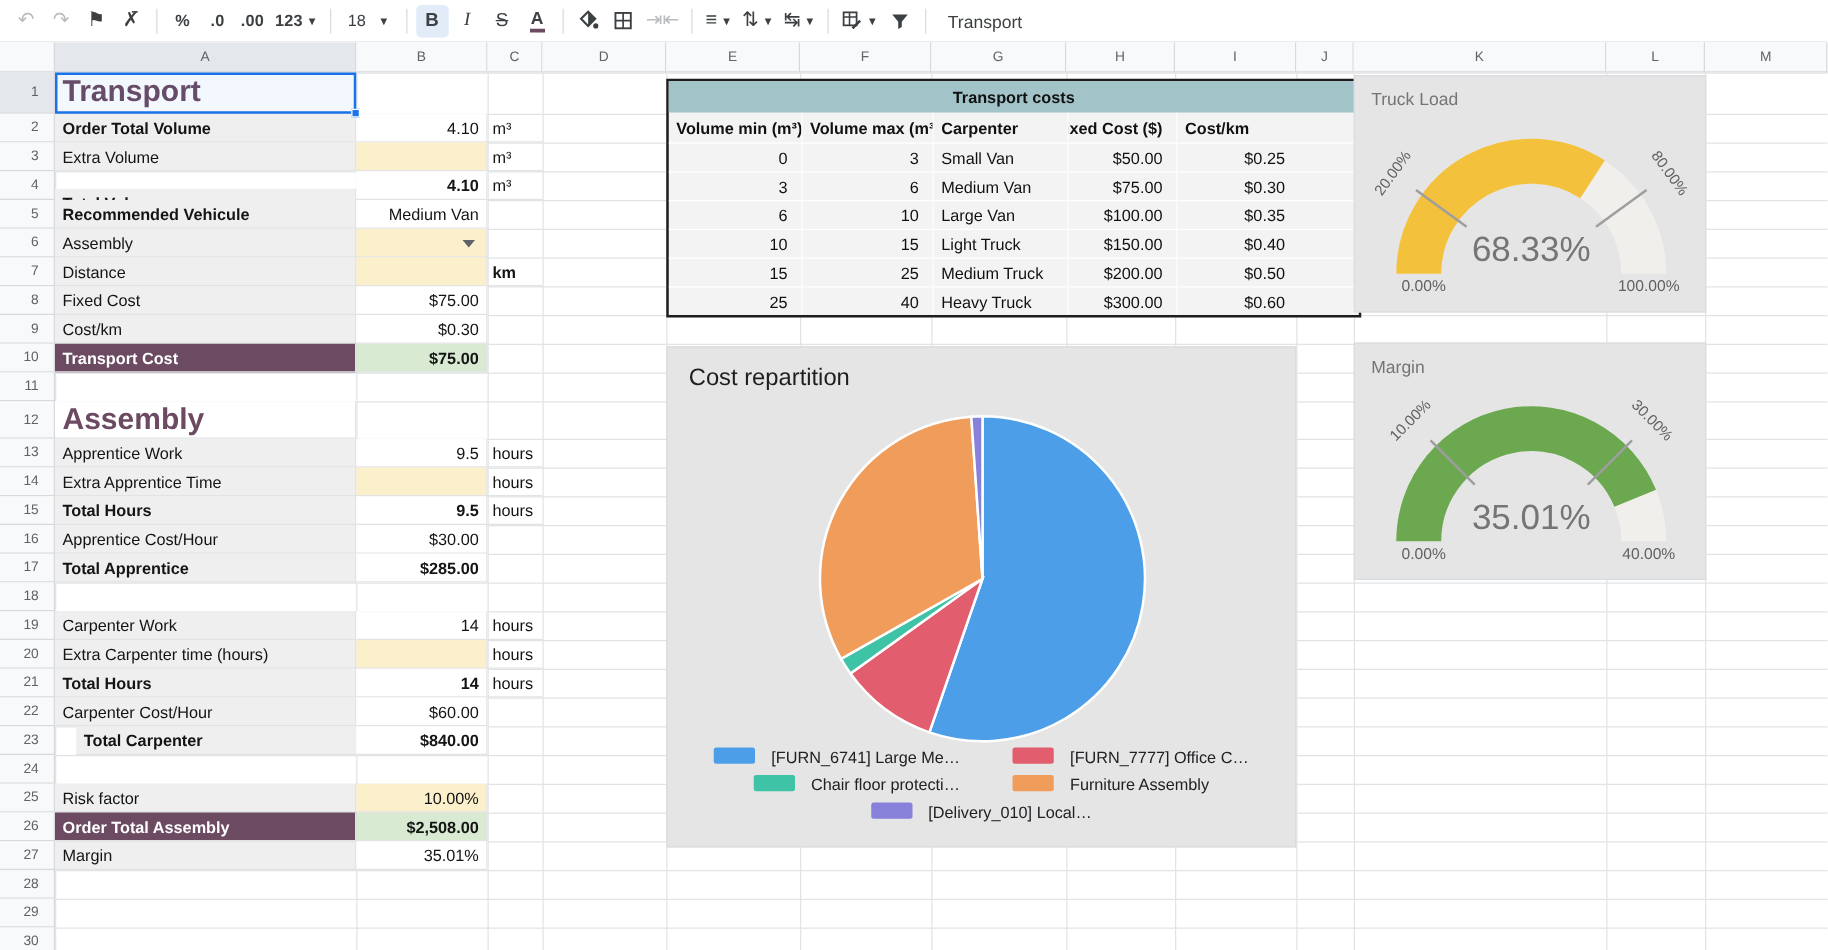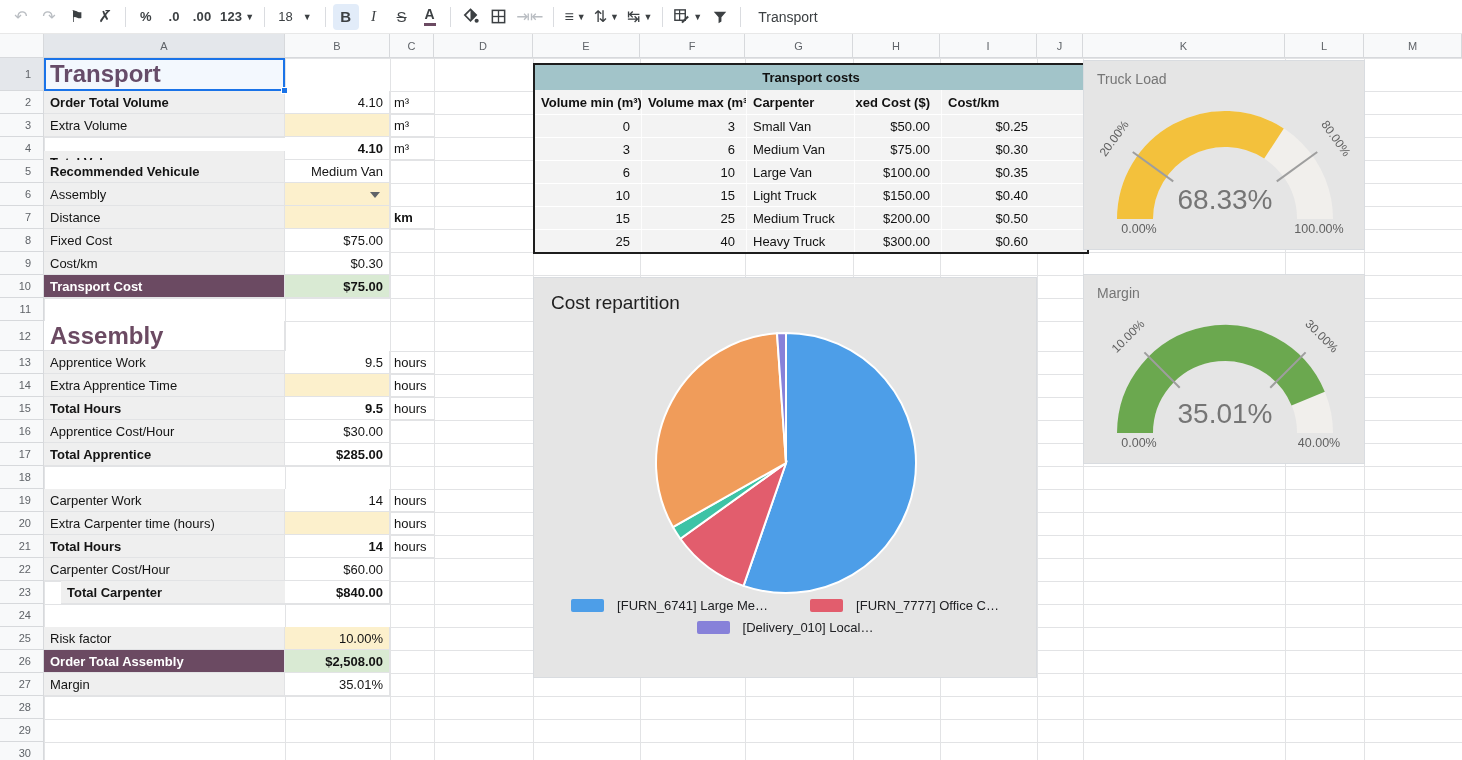--- a/index.html
+++ b/index.html
@@ -73,21 +73,21 @@
   .ct-cell { font-size:13px; color:#111; display:flex; align-items:center;
     padding:0 6px; white-space:nowrap; overflow:hidden; border-right:1px solid rgba(255,255,255,.8); }
   .ct-cell:last-child { border-right:none; }
   .ct-cell.r { justify-content:flex-end; padding-right:11px; }
   .ct-cell.l { justify-content:flex-start; }
 
   
   .pie-title { position:absolute; left:17px; top:14px; font-size:19px; color:#1f1f1f; }
   .legend { position:absolute; left:0; right:0; top:316px; display:flex; flex-direction:column; align-items:center; }
   .legend-row { display:flex; justify-content:center; gap:42px; height:22px; align-items:center; }
-  .legend-item { display:flex; align-items:center; gap:13px; }
+  .legend-item { display:flex; gap:13px; }
   .legend-swatch { width:33px; height:13px; border-radius:2px; }
   .legend-label { font-size:13px; color:#202124; }
 
   .commission-value { position:absolute; left:0; right:0; top:62px; text-align:center;
     font-size:43px; color:#000; letter-spacing:.5px; }
 
   svg text { font-family:"Liberation Sans","DejaVu Sans",sans-serif; }
 </style>
 </head>
 <body>
@@ -426,20 +426,30 @@
             <span class="legend-swatch" style="background: rgb(77, 158, 232);"></span>
             <span class="legend-label">[FURN_6741] Large Me…</span>
           </div>
           <div class="legend-item">
             <span class="legend-swatch" style="background: rgb(226, 93, 109);"></span>
             <span class="legend-label">[FURN_7777] Office C…</span>
           </div>
         </div>
         <div class="legend-row">
           <div class="legend-item">
+            <span class="legend-swatch" style="background: rgb(62, 195, 166);"></span>
+            <span class="legend-label">Chair floor protecti…</span>
+          </div>
+          <div class="legend-item">
+            <span class="legend-swatch" style="background: rgb(240, 156, 90);"></span>
+            <span class="legend-label">Furniture Assembly</span>
+          </div>
+        </div>
+        <div class="legend-row">
+          <div class="legend-item">
             <span class="legend-swatch" style="background: rgb(135, 129, 217);"></span>
             <span class="legend-label">[Delivery_010] Local…</span>
           </div>
         </div>
       </div>
   </div>
 
   <div class="card" style="left:1083px; top:26px; width:282px; height:190px;">
     <div class="card-title">Truck Load</div>
     <svg class="gauge-svg" width="282" height="190">

